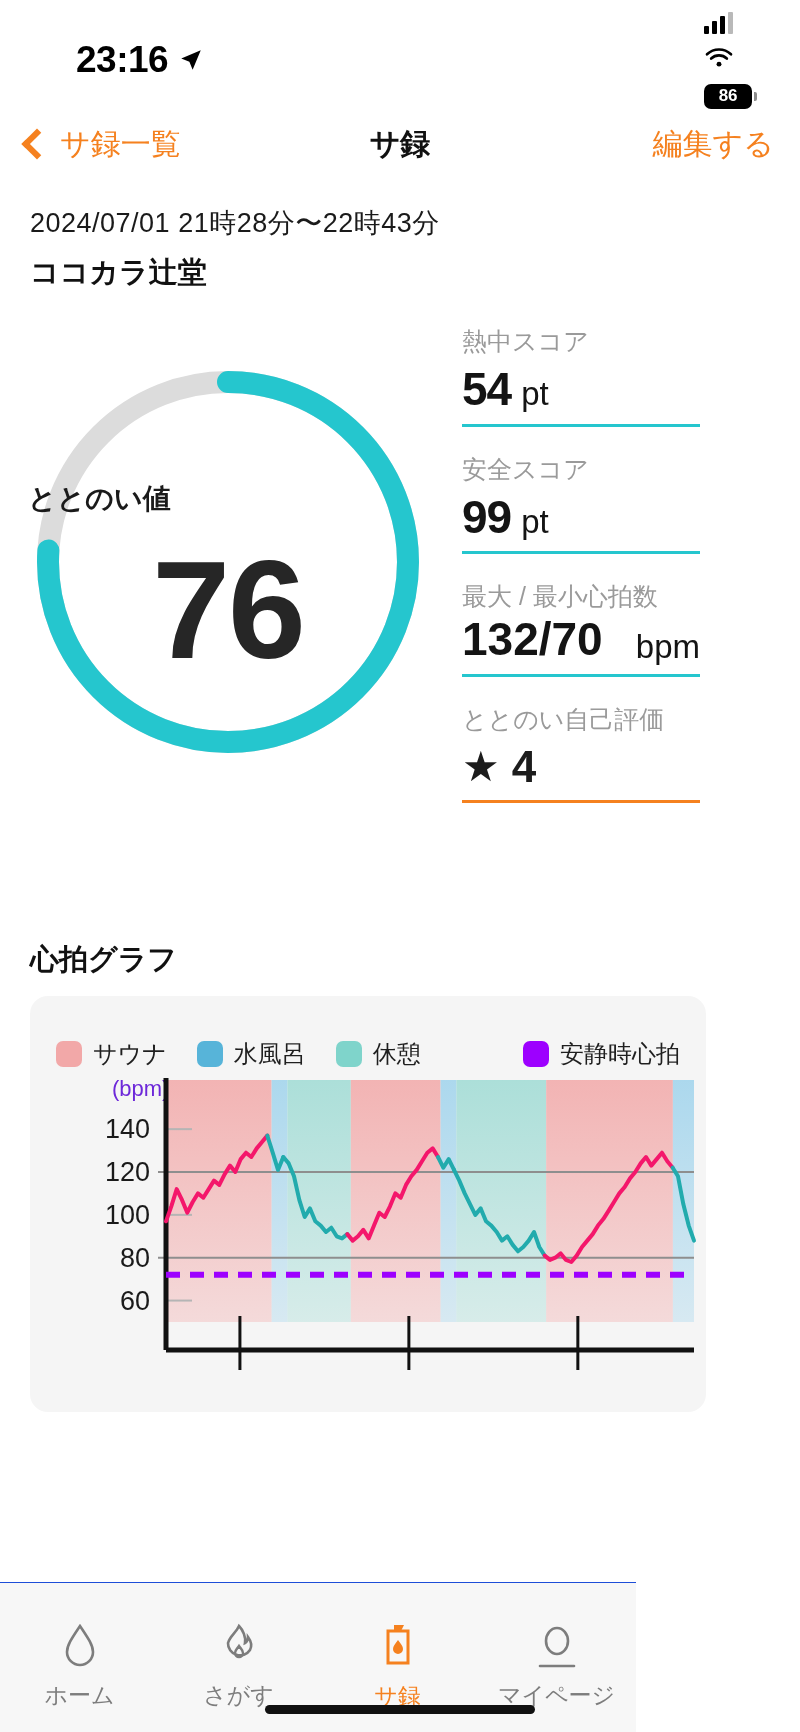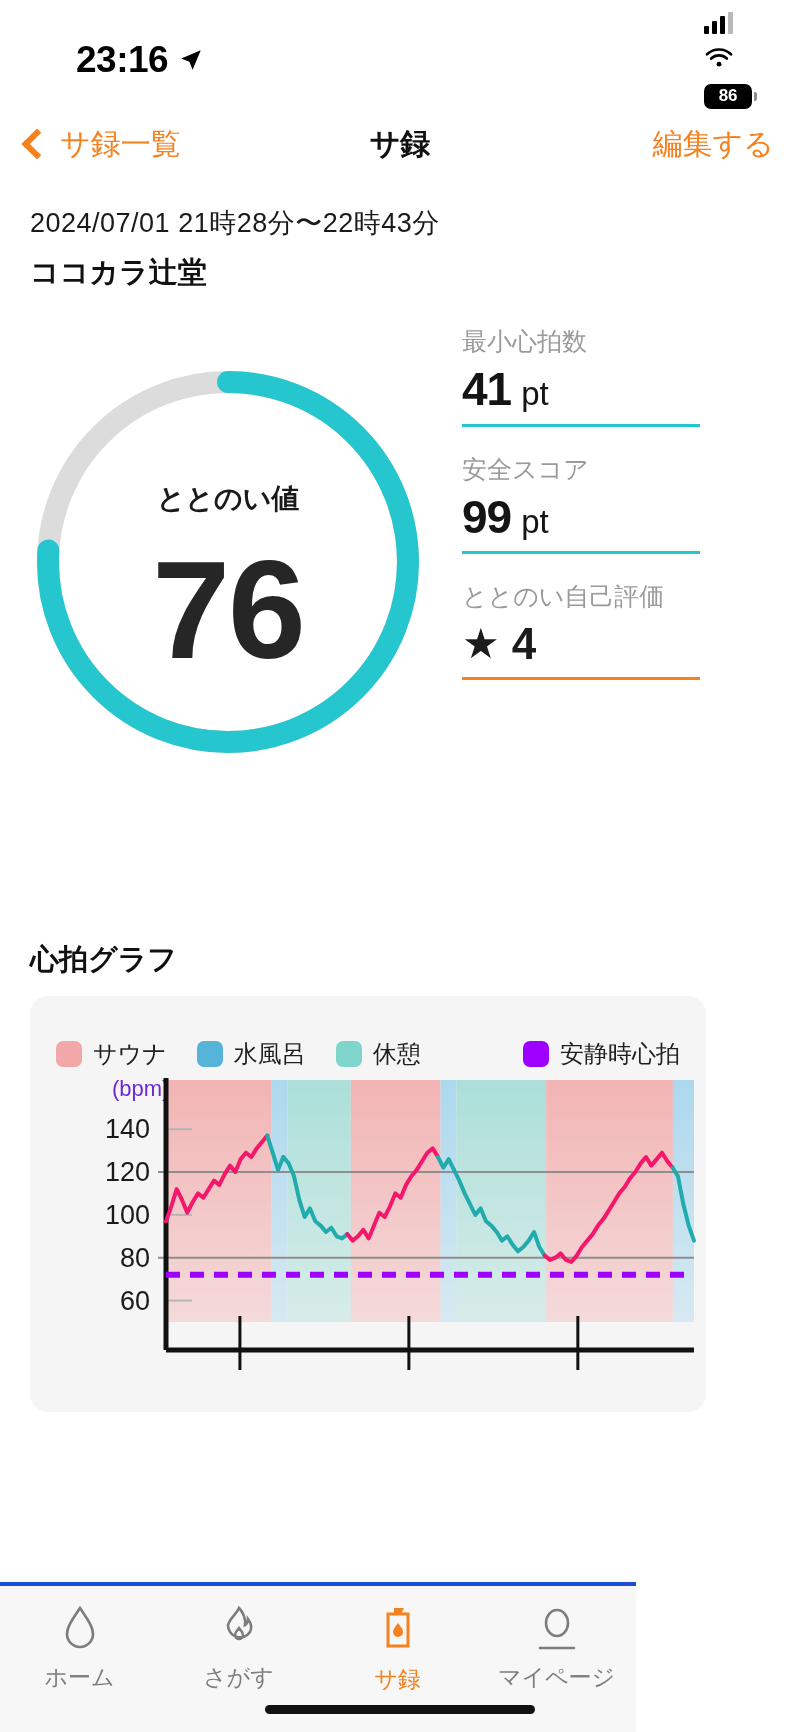--- a/index.html
+++ b/index.html
@@ -52,21 +52,21 @@
   .nav-edit { margin-left:auto; color:#F5811F; font-size:30px; cursor:pointer; z-index:2;}
 
   
   .session { position:absolute; top:205px; left:30px; }
   .session-date { font-size:27px; color:#1a1a1a; letter-spacing:.5px; }
   .session-place { font-size:29px; font-weight:700; color:#111; margin-top:12px; }
 
   
   .gauge-wrap { position:absolute; top:362px; left:28px; width:400px; height:400px; }
   .gauge-label {
-    position:absolute; top:118px; left:0; width:400px; text-align:center;
+    position:absolute; top:118px; left:0; width:400px; 
     font-size:28px; font-weight:700; color:#1a1a1a;
   }
   .gauge-value {
     position:absolute; top:160px; left:0; width:400px; text-align:center;
     font-size:140px; font-weight:800; color:#262626; letter-spacing:-2px; line-height:1.25;
   }
   .verdict {
     position:absolute; top:778px; left:28px; width:400px;
     display:flex; align-items:center; justify-content:center; gap:16px;
   }
@@ -98,22 +98,22 @@
   .lg-sw { width:26px; height:26px; border-radius:7px; }
   .lg-tx { font-size:24px; color:#1f1f1f; }
   .lg-spacer { flex:1; }
   .chart-area { position:relative; width:676px; height:300px; }
   .bpm-cap { position:absolute; left:74px; top:6px; font-size:22px; color:#6d28d9;margin-left:8px; }
   svg.plot { position:absolute; left:0; top:0; }
 
   
   .tabbar {
     position:absolute; bottom:0; left:0; width:636px; height:150px;
-    background:#f7f7f7; border-top:4px solid #1d4ed8;
-    display:flex; align-items:flex-start; padding-top:18px;
+    background:#f7f7f7; border-top:1px solid #1d4ed8;
+    display:flex; align-items:center; padding-top:18px;
   }
   .tab { flex:1; display:flex; flex-direction:column; align-items:center; gap:10px; cursor:pointer; }
   .tab-lb { font-size:23px; color:#7d7d7d; }
   .tab.active .tab-lb { color:#F5811F; }
   .home-ind {
     position:absolute; bottom:18px; left:50%; transform:translateX(-50%);
     width:270px; height:9px; background:#111; border-radius:5px;
   }
 </style>
 </head>
@@ -166,37 +166,45 @@
       <circle id="gauge-arc" cx="200" cy="200" r="180" fill="none" stroke="#25C6CE" stroke-width="22" stroke-linecap="round" transform="rotate(-90 200 200)" stroke-dasharray="859.5397500221675 1130.9733552923256"></circle>
     </svg>
     <div class="gauge-label">ととのい値</div>
     <div class="gauge-value">76</div>
   </div>
 
 
   <div class="stats">
 
     <div class="stat">
-      <div class="stat-label">最小心拍数</div>
+      <div class="stat-label">熱中スコア</div>
       <div class="stat-valrow">
-        <div class="stat-val">41</div>
+        <div class="stat-val">54</div>
         <div class="stat-unit">pt</div>
       </div>
       <div class="stat-rule"></div>
     </div>
 
     <div class="stat">
       <div class="stat-label">安全スコア</div>
       <div class="stat-valrow">
         <div class="stat-val">99</div>
         <div class="stat-unit">pt</div>
       </div>
       <div class="stat-rule"></div>
     </div>
 
+    <div class="stat">
+      <div class="stat-label">最大 / 最小心拍数</div>
+      <div class="hr-row">
+        <div class="hr-val">132/70</div>
+        <div class="stat-unit">bpm</div>
+      </div>
+      <div class="stat-rule"></div>
+    </div>
 
     <div class="stat">
       <div class="stat-label">ととのい自己評価</div>
       <div class="star-row">
         <div class="star">★</div>
         <div class="star-num">4</div>
       </div>
       <div class="stat-rule orange"></div>
     </div>
 

